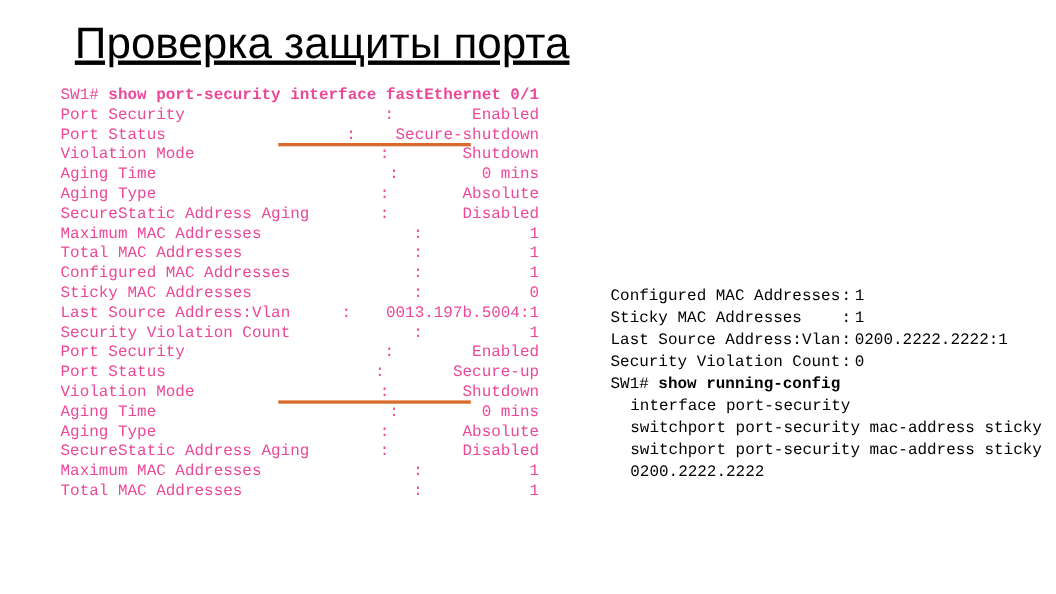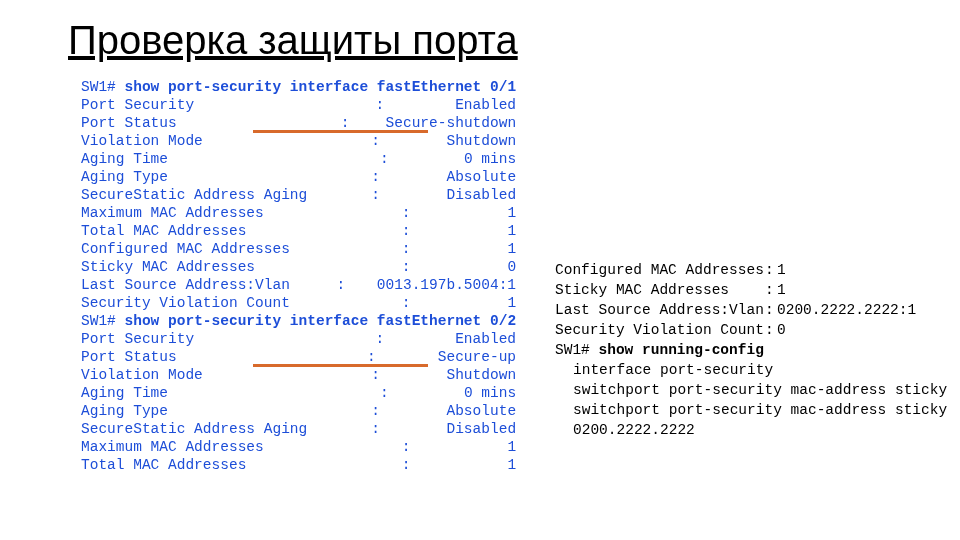--- a/index.html
+++ b/index.html
@@ -19,22 +19,21 @@
     text-decoration: underline;
     color: #000;
   }
   .left-block {
     position: absolute;
     left: 55px;
     top: 78px;
     font-family: "Courier New", monospace;
     font-size: 14.5px;
     line-height: 18px;
-    color: #1d4ed8;
-    margin-left: 26px;
+    color: #ec4899;
   }
   .right-block {
     position: absolute;
     left: 555px;
     top: 260px;
     font-family: "Courier New", monospace;
     font-size: 14.5px;
     line-height: 20px;
     color: #000;
   }
@@ -79,23 +78,20 @@
   <div class="row"><span class="lbl">Aging Time</span><span class="col">: </span><span class="val">0 mins</span></div>
   <div class="row"><span class="lbl">Aging Type</span><span class="col">: </span><span class="val">Absolute</span></div>
   <div class="row"><span class="lbl">SecureStatic Address Aging</span><span class="col">: </span><span class="val">Disabled</span></div>
   <div class="row"><span class="lbl">Maximum MAC Addresses</span><span class="col">: </span><span class="val">1</span></div>
   <div class="row"><span class="lbl">Total MAC Addresses</span><span class="col">: </span><span class="val">1</span></div>
   <div class="row"><span class="lbl">Configured MAC Addresses</span><span class="col">: </span><span class="val">1</span></div>
   <div class="row"><span class="lbl">Sticky MAC Addresses</span><span class="col">: </span><span class="val">0</span></div>
   <div class="row"><span class="lbl">Last Source Address:Vlan</span><span class="col">: </span><span class="val">0013.197b.5004:1</span></div>
   <div class="row"><span class="lbl">Security Violation Count</span><span class="col">: </span><span class="val">1</span></div>
 
-  <div class="cmd">
-    <span class="prompt">SW1# </span><span class="bold">show port-security interface fastEthernet 0/2</span>
-  </div>
   <div class="row"><span class="lbl">Port Security</span><span class="col">: </span><span class="val">Enabled</span></div>
   <div class="row"><span class="lbl">Port Status</span><span class="col">: </span><span class="val">Secure-up</span></div>
   <div class="row"><span class="lbl">Violation Mode</span><span class="col">: </span><span class="val">Shutdown</span></div>
   <div class="row"><span class="lbl">Aging Time</span><span class="col">: </span><span class="val">0 mins</span></div>
   <div class="row"><span class="lbl">Aging Type</span><span class="col">: </span><span class="val">Absolute</span></div>
   <div class="row"><span class="lbl">SecureStatic Address Aging</span><span class="col">: </span><span class="val">Disabled</span></div>
   <div class="row"><span class="lbl">Maximum MAC Addresses</span><span class="col">: </span><span class="val">1</span></div>
   <div class="row"><span class="lbl">Total MAC Addresses</span><span class="col">: </span><span class="val">1</span></div>
 </div>
 

